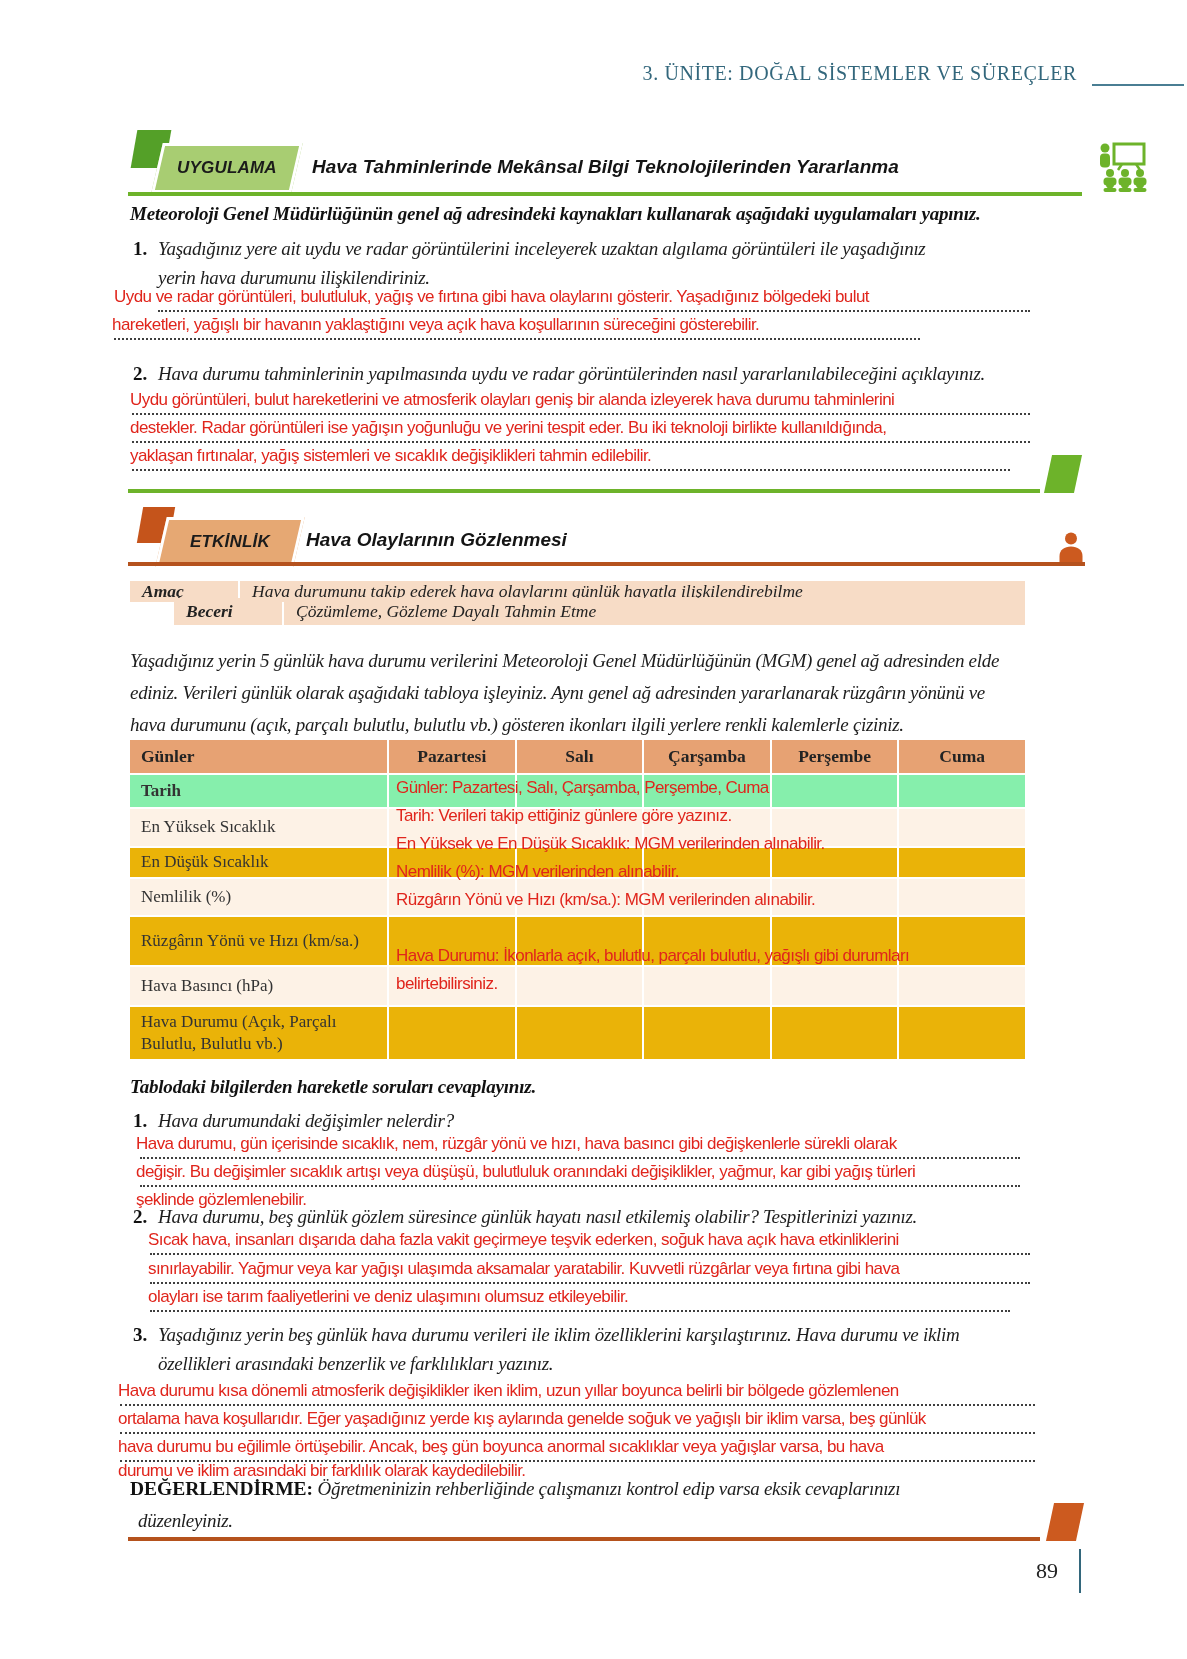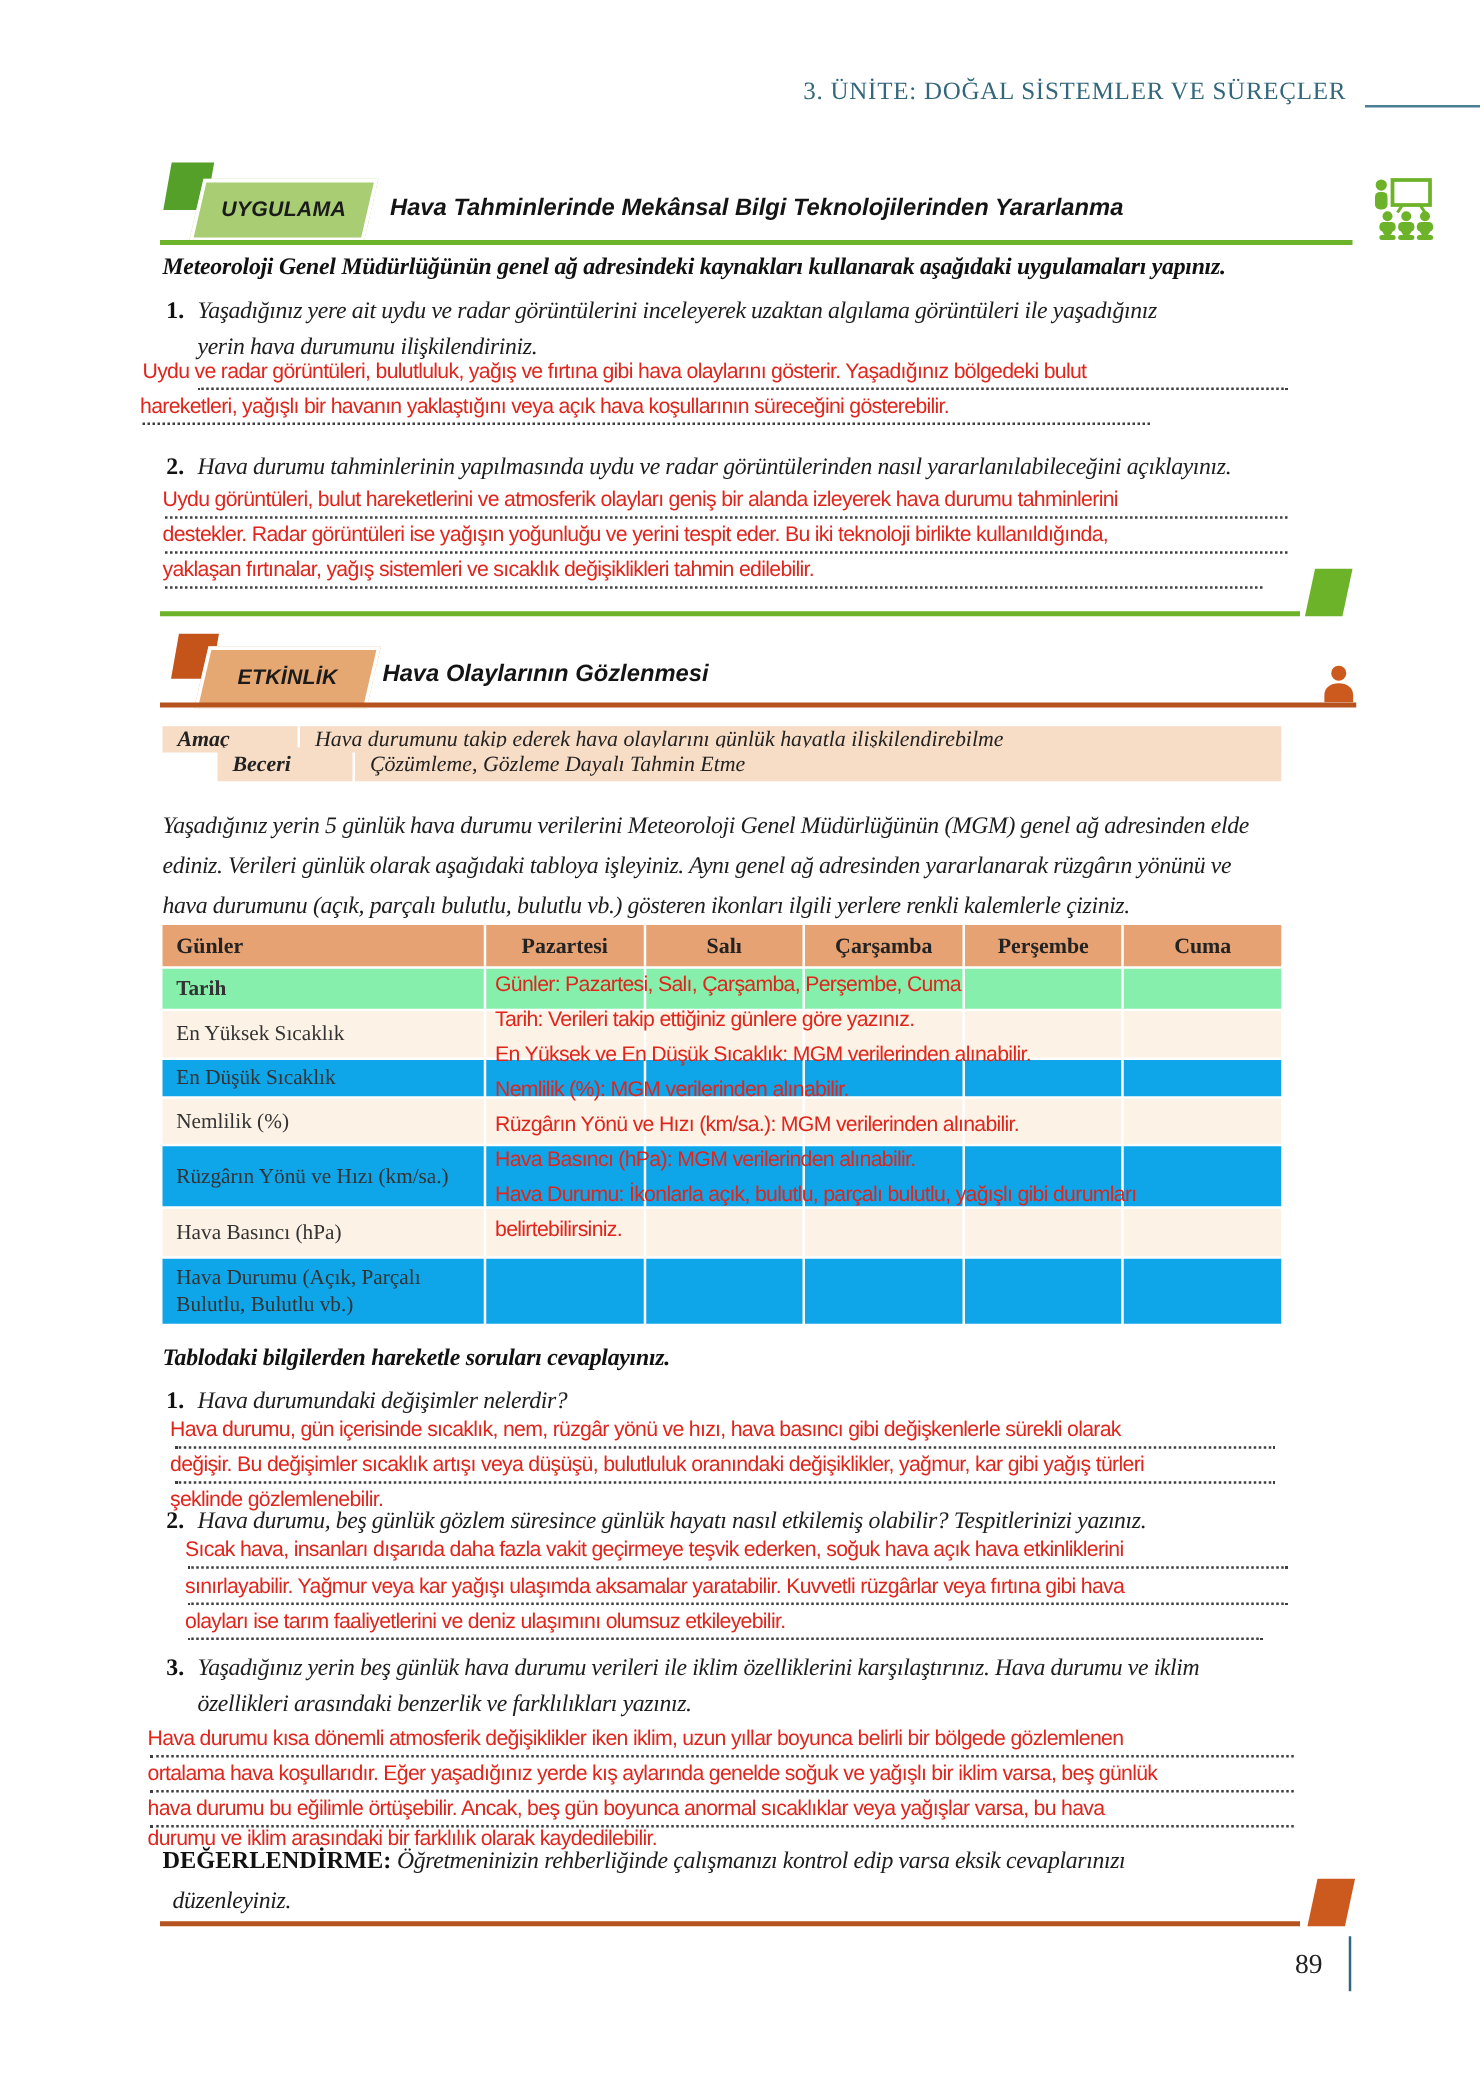--- a/index.html
+++ b/index.html
@@ -28,21 +28,21 @@
   .info-cell{background:#f7dcc6;display:flex;align-items:center;}
   .info-label{font-weight:bold;font-style:italic;font-size:17.5px;color:#222;padding-left:12px;}
   .info-value{font-style:italic;font-size:17.5px;color:#222;padding-left:12px;white-space:nowrap;}
   
   .wtable{display:flex;flex-direction:column;gap:2px;width:895px;}
   .trow{display:grid;grid-template-columns:257px repeat(5,1fr);gap:2px;}
   .tcell{display:flex;align-items:center;}
   .c-head{background:#e7a273;}
   .c-med{background:#86efac;font-weight:bold;}
   .c-light{background:#fdf2e6;}
-  .c-dark{background:#0ea5e9;}
+  .c-dark{background:#eab308;}
   .th-first{font-weight:bold;font-size:17.5px;color:#232323;padding-left:11px;}
   .th-day{font-weight:bold;font-size:17.5px;color:#232323;justify-content:center;}
   .tlabel{font-size:17px;color:#333;padding-left:11px;line-height:1.3;}
   .pgnum{font-size:22px;color:#222;}
 </style>
 </head>
 <body>
 
 <div class="page">
 
@@ -194,21 +194,20 @@
       <div class="tcell c-dark"></div>
       <div class="tcell c-dark"></div>
     </div>
   </div>
 
   <div class="abs red" style="left:396px;top:778px;">Günler: Pazartesi, Salı, Çarşamba, Perşembe, Cuma</div>
   <div class="abs red" style="left:396px;top:806px;">Tarih: Verileri takip ettiğiniz günlere göre yazınız.</div>
   <div class="abs red" style="left:396px;top:834px;">En Yüksek ve En Düşük Sıcaklık: MGM verilerinden alınabilir.</div>
   <div class="abs red" style="left:396px;top:862px;">Nemlilik (%): MGM verilerinden alınabilir.</div>
   <div class="abs red" style="left:396px;top:890px;">Rüzgârın Yönü ve Hızı (km/sa.): MGM verilerinden alınabilir.</div>
-  <div class="abs red" style="left:396px;top:918px;">Hava Basıncı (hPa): MGM verilerinden alınabilir.</div>
   <div class="abs red" style="left:396px;top:946px;">Hava Durumu: İkonlarla açık, bulutlu, parçalı bulutlu, yağışlı gibi durumları</div>
   <div class="abs red" style="left:396px;top:974px;">belirtebilirsiniz.</div>
 
   <div class="abs serif-bi" style="left:130px;top:1076px;">Tablodaki bilgilerden hareketle soruları cevaplayınız.</div>
 
   <div class="abs q-num" style="left:133px;top:1110px;">1.</div>
   <div class="abs q-text" style="left:158px;top:1110px;">Hava durumundaki değişimler nelerdir?</div>
   <div class="abs red" style="left:136px;top:1134px;">Hava durumu, gün içerisinde sıcaklık, nem, rüzgâr yönü ve hızı, hava basıncı gibi değişkenlerle sürekli olarak</div>
   <div class="abs dotline" style="left:140px;top:1157px;width:880px;"></div>
   <div class="abs red" style="left:136px;top:1162px;">değişir. Bu değişimler sıcaklık artışı veya düşüşü, bulutluluk oranındaki değişiklikler, yağmur, kar gibi yağış türleri</div>

